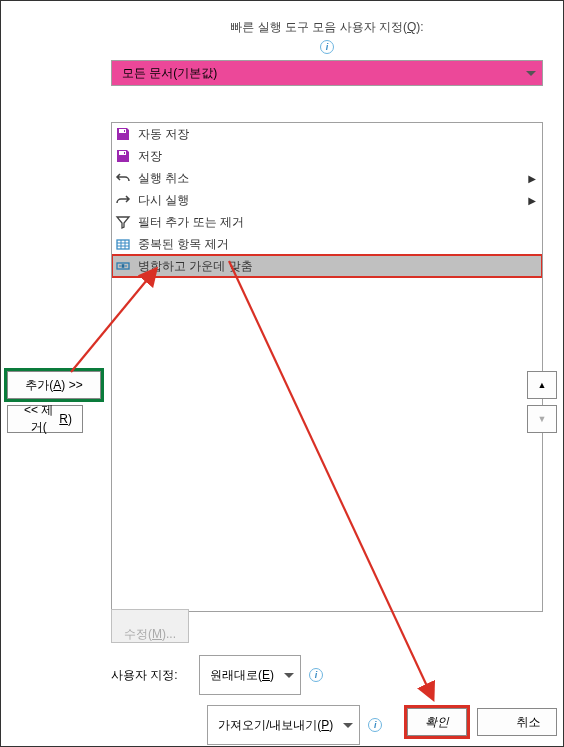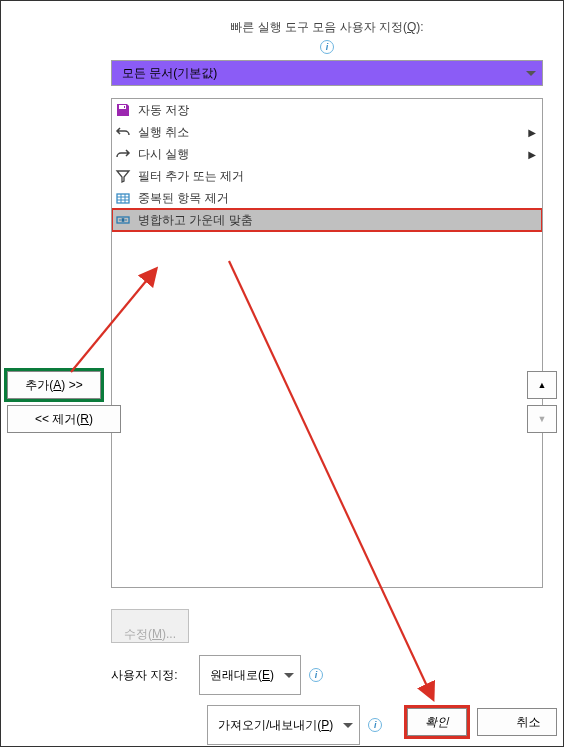--- a/index.html
+++ b/index.html
@@ -35,26 +35,26 @@
       align-items: center;
       justify-content: center;
       font-size: 9px;
       font-style: italic;
       font-weight: bold;
     }
     .dropdown {
       width: 100%;
       height: 26px;
       border: 1px solid #a0a0a0;
-      background: #8b5cf6;
+      background: #ec4899;
       display: flex;
       align-items: center;
       justify-content: space-between;
       padding: 0 6px 0 10px;
-      margin-bottom: 12px;
+      margin-bottom: 36px;
     }
     .caret-down {
       width: 0; height: 0;
       border-left: 5px solid transparent;
       border-right: 5px solid transparent;
       border-top: 5px solid #555;
     }
     .listbox {
       width: 100%;
       height: 490px;
@@ -108,21 +108,21 @@
       font-family: inherit;
       cursor: pointer;
     }
     .btn:disabled { color: #aaa; }
     .btn-add {
       width: 94px;
       outline: 3px solid #0a7b3b;
       outline-offset: 0;
     }
     .btn-remove {
-      width: 114px;
+      width: 76px;
     }
     .updown-buttons {
       position: absolute;
       right: 6px;
       top: 370px;
       display: flex;
       flex-direction: column;
       gap: 6px;
     }
     .btn-up, .btn-down {
@@ -201,20 +201,28 @@
   </div>
 
   <div class="listbox">
     <div class="list-item">
       <span class="item-icon savefloppy">
         <svg width="16" height="16" viewBox="0 0 16 16">
             <path fill="#9c27b0" d="M2 2h10l2 2v10H2zM4 3v4h7V3zM4 9h8v4H4zM9 4h1v2H9z"></path>
           </svg>
       </span>
       <span class="item-label">자동 저장</span>
+    </div>
+    <div class="list-item">
+      <span class="item-icon savefloppy">
+        <svg width="16" height="16" viewBox="0 0 16 16">
+            <path fill="#9c27b0" d="M2 2h10l2 2v10H2zM4 3v4h7V3zM4 9h8v4H4zM9 4h1v2H9z"></path>
+          </svg>
+      </span>
+      <span class="item-label">저장</span>
     </div>
     <div class="list-item">
       <span class="item-icon">
         <svg width="16" height="16" viewBox="0 0 16 16">
             <path fill="none" stroke="#444" stroke-width="1.5" d="M5 4 2 7l3 3M2 7h8a4 4 0 0 1 4 4"></path>
           </svg>
       </span>
       <span class="item-label">실행 취소</span>
       <span class="expand-arrow">▶</span>
     </div>

